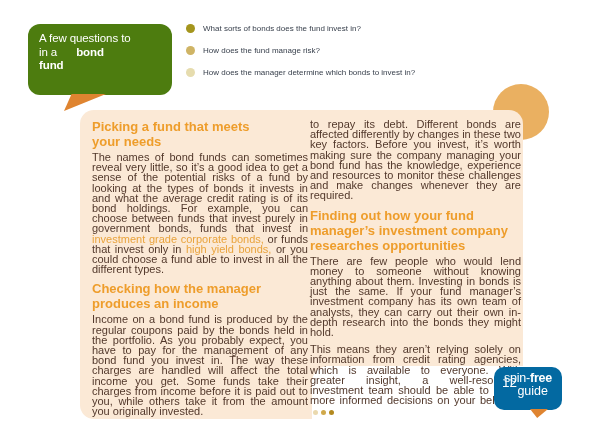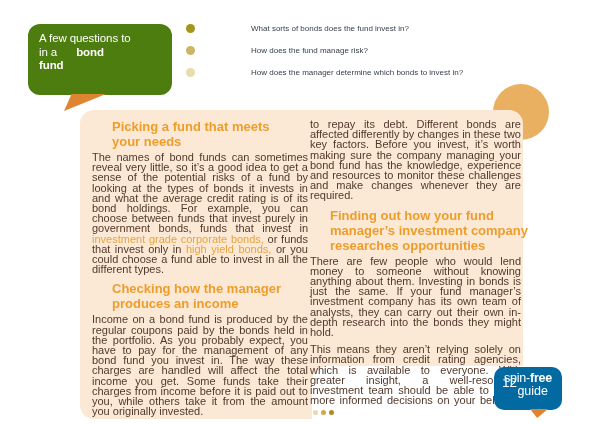--- a/index.html
+++ b/index.html
@@ -25,28 +25,28 @@
   .header-bubble .bold { font-weight:bold; }
   .header-bubble .pad-left { padding-left:19px; }
   .bubble-tail { position:absolute; left:36px; bottom:-16px; width:42px; height:17px;
     background:#df8430; clip-path:polygon(0 100%, 18% 0, 100% 0); }
 
   
   .questions { position:absolute; left:186px; top:24px; z-index:3;
     display:flex; flex-direction:column; gap:13px; }
   .q-row { display:flex; align-items:center; gap:8px; }
   .q-dot { width:9px; height:9px; border-radius:50%; flex:0 0 auto; }
-  .q-label { font-size:8px; color:#39414d;margin-left:48px; }
+  .q-label { font-size:8px; color:#39414d; }
 
   
   .col { position:absolute; top:119px; z-index:2; }
   .col-left  { left:92px;  width:216px; }
   .col-right { left:310px; width:211px; }
   .h-line { font-size:13px; font-weight:bold; color:#ee9d2b; line-height:15px;
-    white-space:nowrap;margin-left:20px; }
+    white-space:nowrap; }
   .h-block { margin:0 0 3px 0; }
   .body-p { font-size:11px; line-height:10.2px; color:#52382b;
     text-align:justify; margin:0 0 7px 0; }
   .inline-link { color:#e9a33c; }
   .end-dot { display:inline-block; width:5px; height:5px; border-radius:50%;
     margin-left:3px; vertical-align:-0.5px; }
 
   
   .logo-bubble { position:absolute; left:494px; top:367px; width:68px; height:43px;
     background:#0369a1; border-radius:10px; color:#ffffff; z-index:4; }

